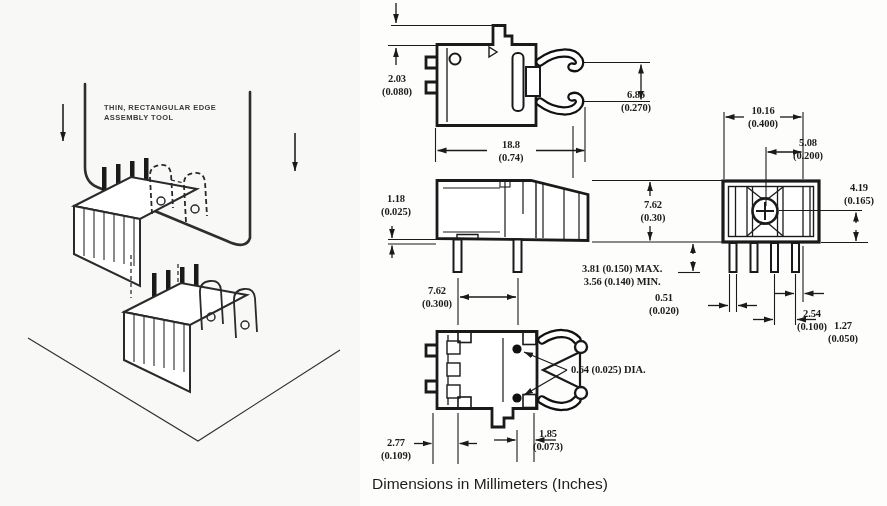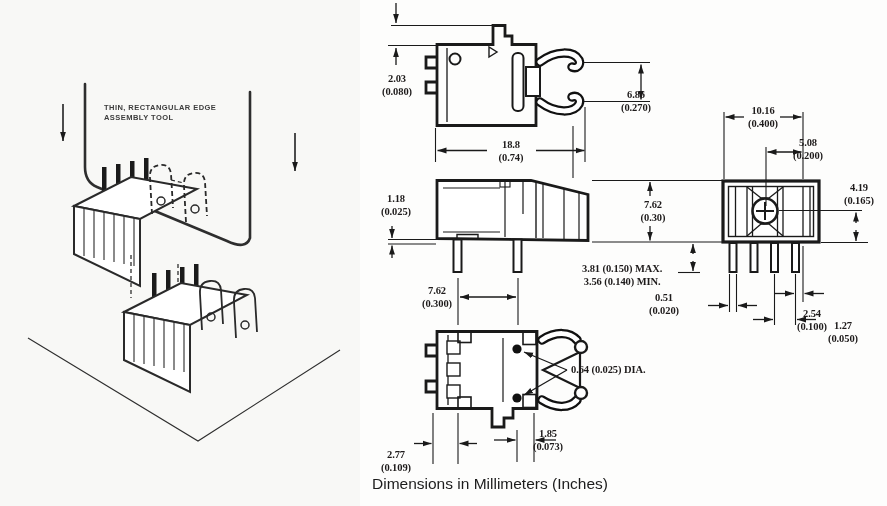--- a/index.html
+++ b/index.html
@@ -306,21 +306,21 @@
   <span>3.81 (0.150) MAX.</span>
       <span>3.56 (0.140) MIN.</span>
 </div>
 <div class="dim" style="left:437px;top:284px;">
   <span>7.62</span>
       <span>(0.300)</span>
 </div>
 <div class="dim la" style="left:571px;top:363px;">
   <span>0.64 (0.025) DIA.</span>
 </div>
-<div class="dim" style="left:396px;top:448px;">
+<div class="dim" style="left:396px;top:436px;">
   <span>2.77</span>
       <span>(0.109)</span>
 </div>
 <div class="dim" style="left:548px;top:427px;">
   <span>1.85</span>
       <span>(0.073)</span>
 </div>
 <div class="dim" style="left:763px;top:104px;">
   <span>10.16</span>
       <span>(0.400)</span>

